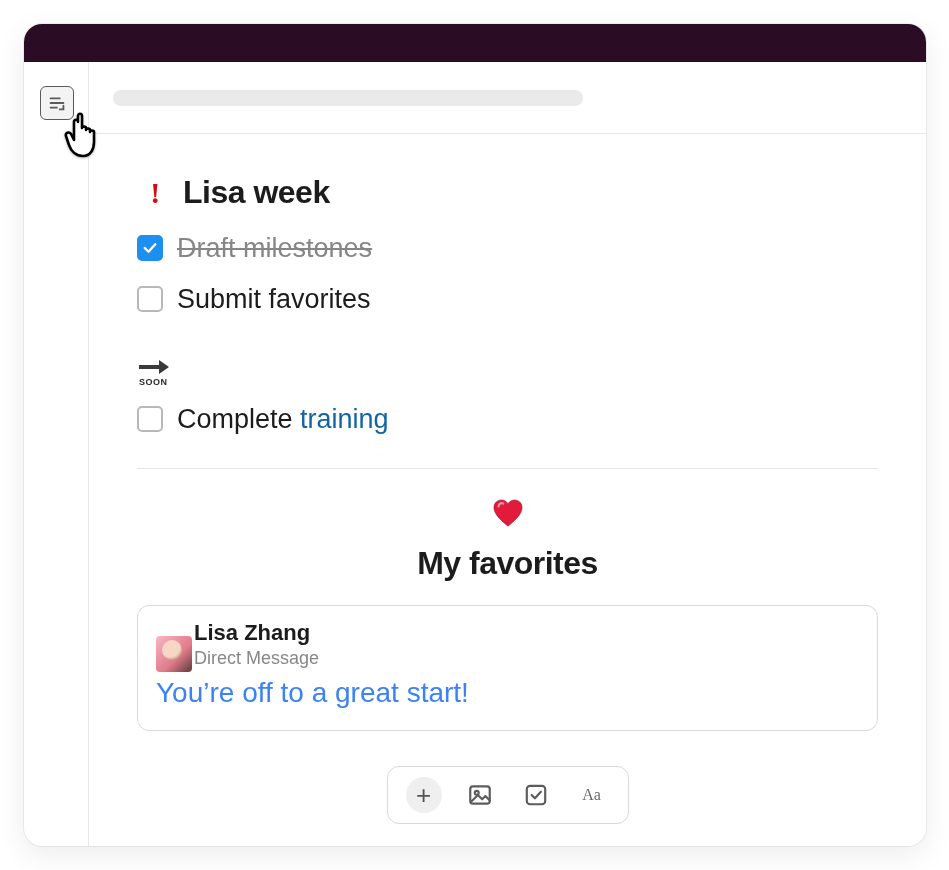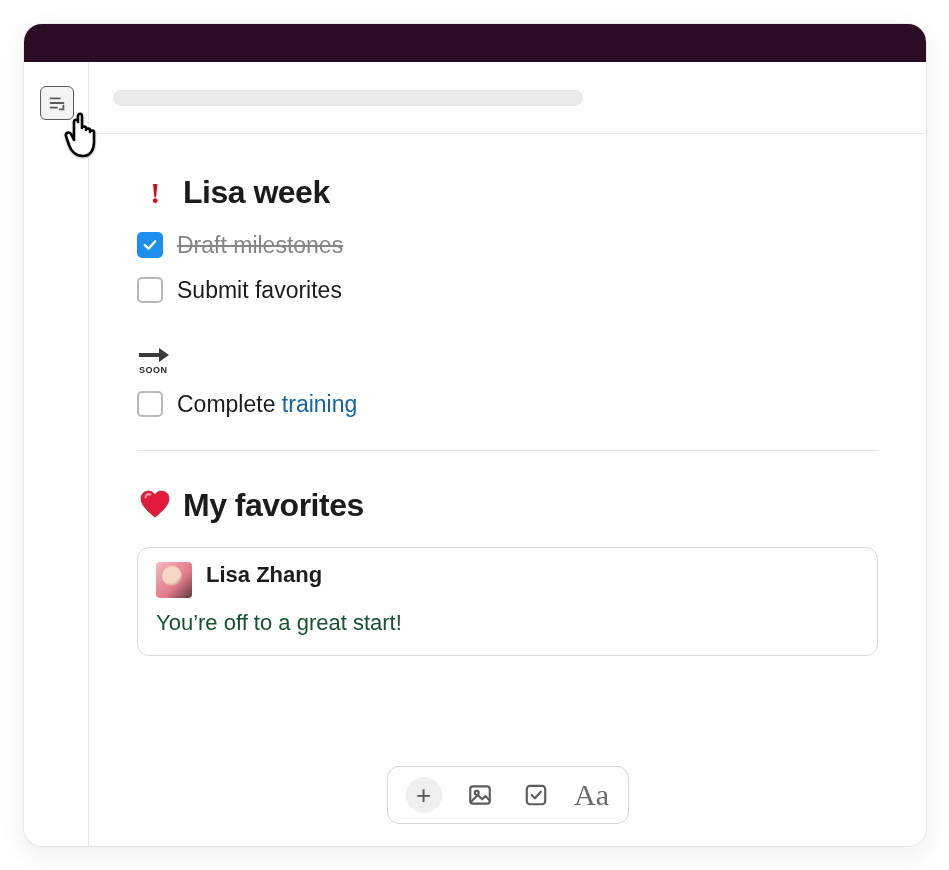--- a/index.html
+++ b/index.html
@@ -64,31 +64,31 @@
   }
   .section-heading {
     display:flex; align-items:center;
     font-weight: 800;
     font-size: 32px;
     color: #1d1c1d;
     letter-spacing: -0.5px;
     margin-bottom: 12px;
     gap: 10px;
   }
-  .section-heading.fav { margin-top: 30px; }
+  .section-heading.fav { margin-top: 30px; flex-direction: column; }
   .emoji-box { width: 36px; display:flex; justify-content:center; align-items:center; }
   .exclaim-icon { font-size: 30px; color:#d40d12; font-weight:900; font-family: Georgia, serif; }
   .soon-icon { position:relative; width:34px; height:30px; }
   .soon-icon svg { width:100%; height:100%; }
   .heart-icon svg { width:30px; height:30px; display:block; }
   .task {
     display:flex; align-items:center;
     gap: 14px;
     margin-bottom: 10px;
-    font-size: 23px;
+    font-size: 27px;
   }
   .checkbox {
     width: 26px; height: 26px;
     border: 2px solid #b8b8b8;
     border-radius: 5px;
     background: #fff;
     display:inline-flex; align-items:center; justify-content:center;
     flex-shrink:0;
   }
   .checkbox.checked {
@@ -99,33 +99,33 @@
   .task-text.done { color:#868686; text-decoration: line-through; text-decoration-thickness: 2px; }
   .link { color:#1264a3;margin-top:23px; }
   .section-break { height: 28px; }
   .divider { border: none; border-top: 1px solid #e6e6e6; margin: 28px 0 4px 0; }
   .card {
     border: 1px solid #dadada;
     border-radius: 12px;
     padding: 14px 18px 16px 18px;
     margin-top: 18px;
   }
-  .card-header { display:flex; gap:14px; align-items:flex-start; }
+  .card-header { display:flex; gap:2px; align-items:flex-end; }
   .avatar {
     width: 36px; height: 36px; border-radius:4px;
     background: linear-gradient(135deg,#f7b8c3 0%, #e07a8a 60%, #5a3a3a 100%);
     position:relative; overflow:hidden; flex-shrink:0;
   }
   .avatar::after{
     content:""; position:absolute; left:6px; top:4px; width:20px; height:20px; border-radius:50%;
     background: radial-gradient(circle at 40% 35%, #f6d7c6 0 55%, #c58a7a 80%);
   }
   .card-user { font-weight:800; font-size:22px; color:#1d1c1d; line-height:1.15; }
   .card-sub  { font-size:18px; color:#878787; }
-  .card-body { font-size:22px; color:#14532d; margin-top:8px; }
+  .card-body { font-size:28px; color:#3b82f6; }
   .toolbar {
     position:absolute;
     bottom: 22px; left: 50%; transform: translateX(-50%);
     display:flex; align-items:center; gap: 20px;
     border: 1px solid #d8d8d8;
     border-radius: 12px;
     padding: 10px 18px;
     background:#fff;
   }
   .tool-btn {
@@ -134,21 +134,21 @@
     color:#5c5c5c;
   }
   .tool-btn.plus {
     border-radius:50%;
     background:#efefef;
     font-size: 26px;
     font-weight:400;
     color:#555;
   }
   .tool-btn svg { width:26px; height:26px; stroke:#5c5c5c; }
-  .aa { font-family: Georgia, serif; font-size:30px; color:#6a6a6a; }
+  .aa { font-family: Georgia, serif; font-size:16px; color:#6a6a6a; }
 </style>
 </head>
 <body>
 
 <div class="window">
   <div class="titlebar"></div>
   <div class="body">
 
     <div class="sidebar">
       <div class="sidebar-icon">
@@ -219,20 +219,21 @@
             </svg>
           </span>
           <span>My favorites</span>
         </div>
 
         <div class="card">
           <div class="card-header">
             <div class="avatar"></div>
             <div>
               <div class="card-user">Lisa Zhang</div>
+              <div class="card-sub">Direct Message</div>
             </div>
           </div>
           <div class="card-body">You’re off to a great start!</div>
         </div>
 
       </div>
 
       <div class="toolbar">
         <div class="tool-btn plus" title="Add">+</div>
         <div class="tool-btn" title="Insert image">

